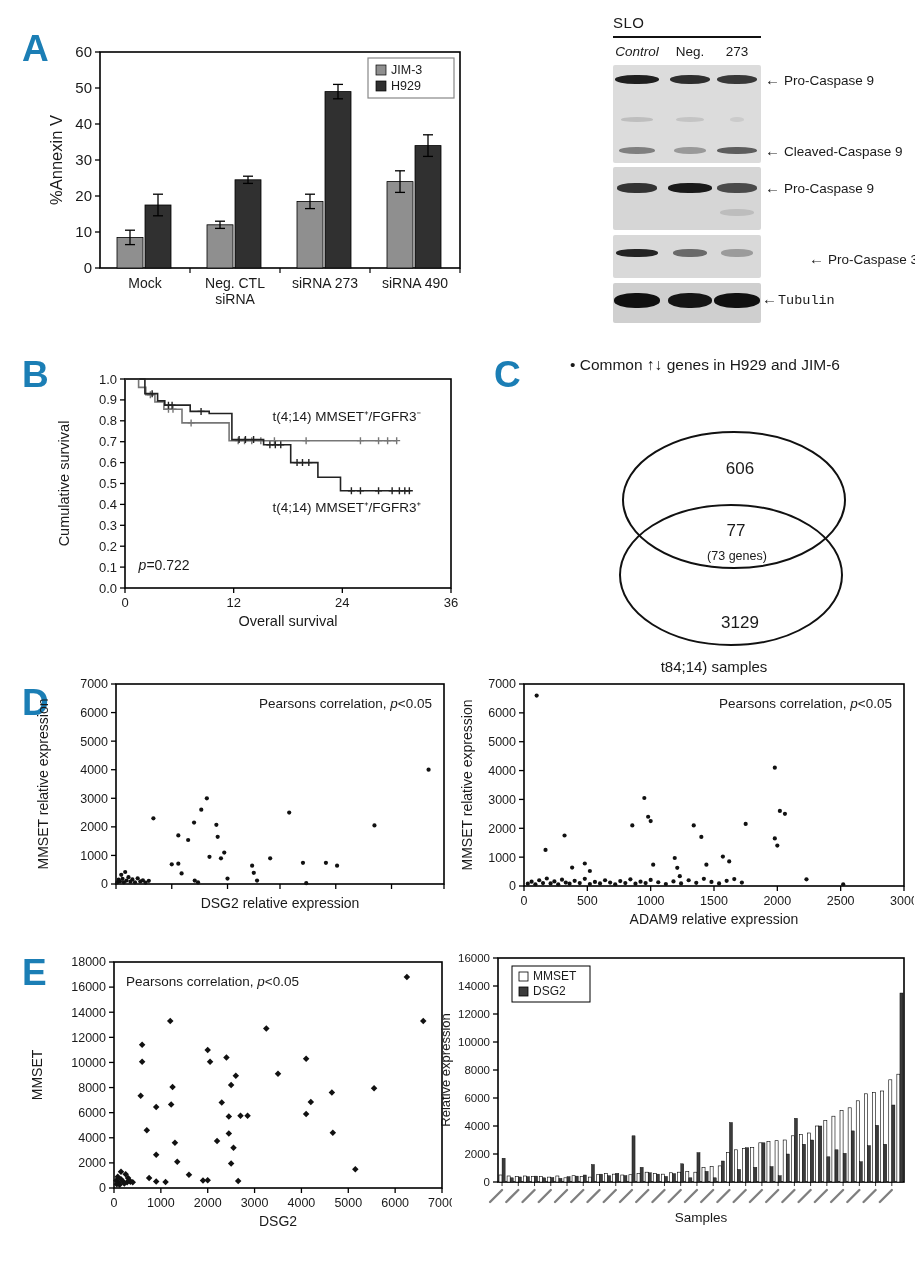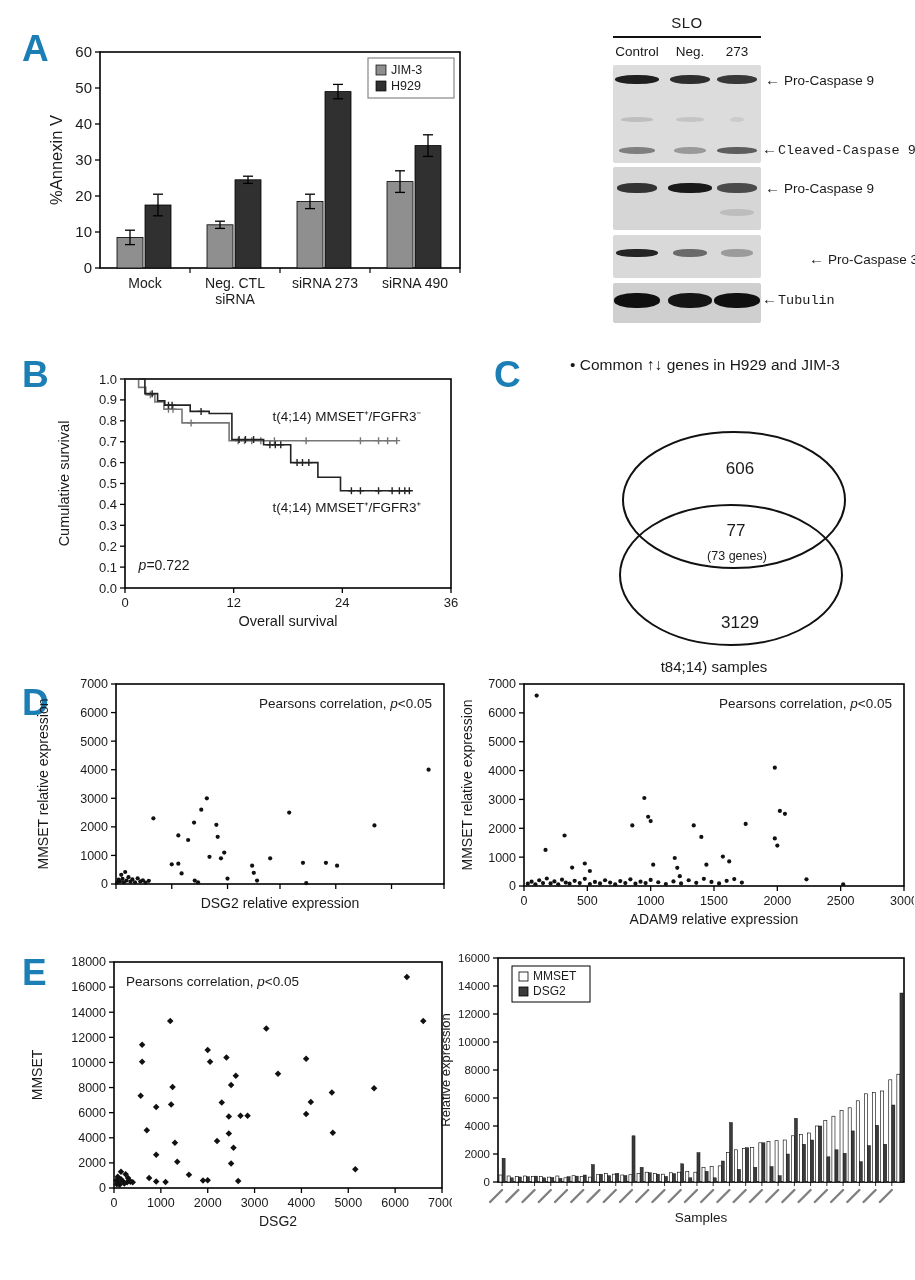--- a/index.html
+++ b/index.html
@@ -3,21 +3,21 @@
 <meta charset="utf-8">
 <style>
   html,body{margin:0;padding:0;background:#fff;}
   .page{position:relative;width:915px;height:1280px;background:#fff;overflow:hidden;
         font-family:"Liberation Sans",sans-serif;color:#1a1a1a;}
   .abs{position:absolute;}
   .panel-letter{position:absolute;font-size:37px;font-weight:bold;line-height:1;}
   svg text{font-family:"Liberation Sans",sans-serif;fill:#1a1a1a;}
   
   .blot{position:absolute;left:600px;top:14px;width:312px;height:322px;}
-  .blot-title{position:absolute;top:0;left:13px;width:148px;text-align:center;
+  .blot-title{position:absolute;top:0;left:13px;width:148px;text-align:left;
               font-size:15px;letter-spacing:.5px;}
   .blot-underline{position:absolute;top:22px;left:13px;width:148px;height:2px;background:#111;}
   .lane-label{position:absolute;top:30px;font-size:13.5px;transform:translateX(-50%);white-space:nowrap;}
   .strip{position:absolute;left:13px;width:148px;border-radius:2px;overflow:hidden;}
   .band{position:absolute;background:#101010;border-radius:46%;filter:blur(.7px);}
   .blot-arrow-row{position:absolute;left:165px;white-space:nowrap;font-size:13.5px;}
   .blot-arrow-row .arr{font-weight:bold;font-size:15px;margin-right:4px;}
   
   .bullets{position:absolute;left:570px;top:356px;width:345px;font-size:15.5px;}
   .bullet-line{margin-bottom:17px;white-space:nowrap;}
@@ -94,36 +94,36 @@
       <rect x="320" y="28" width="86" height="40" fill="#fff" stroke="#888" stroke-width="1.2"></rect>
       <rect x="328" y="35" width="10" height="10" fill="#8f8f8f" stroke="#000" stroke-width="0.7"></rect>
       <text x="343" y="44" font-size="12.5" text-anchor="start">JIM-3</text>
       <rect x="328" y="51" width="10" height="10" fill="#303030" stroke="#000" stroke-width="0.7"></rect>
       <text x="343" y="60" font-size="12.5" text-anchor="start">H929</text>
     </svg>
 
   <div class="blot" id="blot">
     <div class="blot-title">SLO</div>
     <div class="blot-underline"></div>
-  <div class="lane-label" style="left: 37px;">Control</div>
+  <div class="lane-label" style="left: 37px; font-style: italic;">Control</div>
       <div class="lane-label" style="left: 90px;">Neg.</div>
       <div class="lane-label" style="left: 137px;">273</div>
       <div class="strip" style="top: 51px; height: 98px; background: rgb(220, 220, 220);">
         <div class="band" style="left: 2.15px; top: 10px; width: 43.7px; height: 9px; opacity: 0.92;"></div>
         <div class="band" style="left: 56.76px; top: 10px; width: 40.48px; height: 9px; opacity: 0.85;"></div>
         <div class="band" style="left: 104.22px; top: 10px; width: 39.56px; height: 9px; opacity: 0.8;"></div>
         <div class="band" style="left: 7.9px; top: 52px; width: 32.2px; height: 5px; opacity: 0.14;"></div>
         <div class="band" style="left: 63.2px; top: 52px; width: 27.6px; height: 5px; opacity: 0.11;"></div>
         <div class="band" style="left: 117.1px; top: 52px; width: 13.8px; height: 5px; opacity: 0.08;"></div>
         <div class="band" style="left: 5.6px; top: 82px; width: 36.8px; height: 7px; opacity: 0.45;"></div>
         <div class="band" style="left: 60.9px; top: 82px; width: 32.2px; height: 7px; opacity: 0.32;"></div>
         <div class="band" style="left: 103.76px; top: 82px; width: 40.48px; height: 7px; opacity: 0.62;"></div>
       </div>
       <div class="blot-arrow-row" style="top: 56.5px;"><span class="arr">←</span><span>Pro-Caspase 9</span></div>
-      <div class="blot-arrow-row" style="top: 127.5px; font-family: Liberation Mono, monospace;"><span class="arr">←</span><span>Cleaved-Caspase 9</span></div>
+      <div class="blot-arrow-row" style="top: 127.5px;"><span class="arr">←</span><span>Cleaved-Caspase 9</span></div>
       <div class="strip" style="top: 153px; height: 63px; background: rgb(214, 214, 214);">
         <div class="band" style="left: 4.45px; top: 16px; width: 39.1px; height: 10px; opacity: 0.82;"></div>
         <div class="band" style="left: 55.15px; top: 16px; width: 43.7px; height: 10px; opacity: 0.95;"></div>
         <div class="band" style="left: 104.45px; top: 16px; width: 39.1px; height: 10px; opacity: 0.7;"></div>
         <div class="band" style="left: 107.44px; top: 42px; width: 33.12px; height: 7px; opacity: 0.12;"></div>
       </div>
       <div class="blot-arrow-row" style="top: 165px;"><span class="arr">←</span><span>Pro-Caspase 9</span></div>
       <div class="strip" style="top: 221px; height: 43px; background: rgb(217, 217, 217);">
         <div class="band" style="left: 3.3px; top: 14px; width: 41.4px; height: 8px; opacity: 0.9;"></div>
         <div class="band" style="left: 60.44px; top: 14px; width: 33.12px; height: 8px; opacity: 0.55;"></div>
@@ -207,21 +207,21 @@
       <path d="M320.05555555555554 125.815h7 M323.55555555555554 122.315v7" stroke="#222222" stroke-width="1.4" fill="none"></path>
       <path d="M333.63888888888886 125.815h7 M337.13888888888886 122.315v7" stroke="#222222" stroke-width="1.4" fill="none"></path>
       <path d="M340.8833333333333 125.815h7 M344.3833333333333 122.315v7" stroke="#222222" stroke-width="1.4" fill="none"></path>
       <path d="M346.31666666666666 125.815h7 M349.81666666666666 122.315v7" stroke="#222222" stroke-width="1.4" fill="none"></path>
       <path d="M350.84444444444443 125.815h7 M354.34444444444443 122.315v7" stroke="#222222" stroke-width="1.4" fill="none"></path>
       <text x="291.8611111111111" y="146.715" font-size="13.5" text-anchor="middle">t(4;14) MMSET⁺/FGFR3⁺</text>
       <text x="83.58333333333333" y="205.235" font-size="14" text-anchor="start"><tspan></tspan><tspan font-style="italic">p</tspan><tspan>=0.722</tspan></text>
     </svg>
 
   <div class="bullets">
-    <div class="bullet-line">•  Common   ↑↓  genes in H929 and JIM-3</div>
+    <div class="bullet-line">•  Common   ↑↓  genes in H929 and JIM-6</div>
   </div>
   <svg class="abs" style="left:596px;top:420px;" width="290" height="240">
     <ellipse cx="138" cy="80" rx="111" ry="68" fill="none" stroke="#111" stroke-width="2"></ellipse>
     <ellipse cx="135" cy="155" rx="111" ry="70" fill="none" stroke="#111" stroke-width="2"></ellipse>
     <text x="144" y="54" text-anchor="middle" font-size="17">606</text>
     <text x="140" y="116" text-anchor="middle" font-size="17">77</text>
     <text x="141" y="140" text-anchor="middle" font-size="12.5">(73 genes)</text>
     <text x="144" y="208" text-anchor="middle" font-size="17">3129</text>
   </svg>
 

